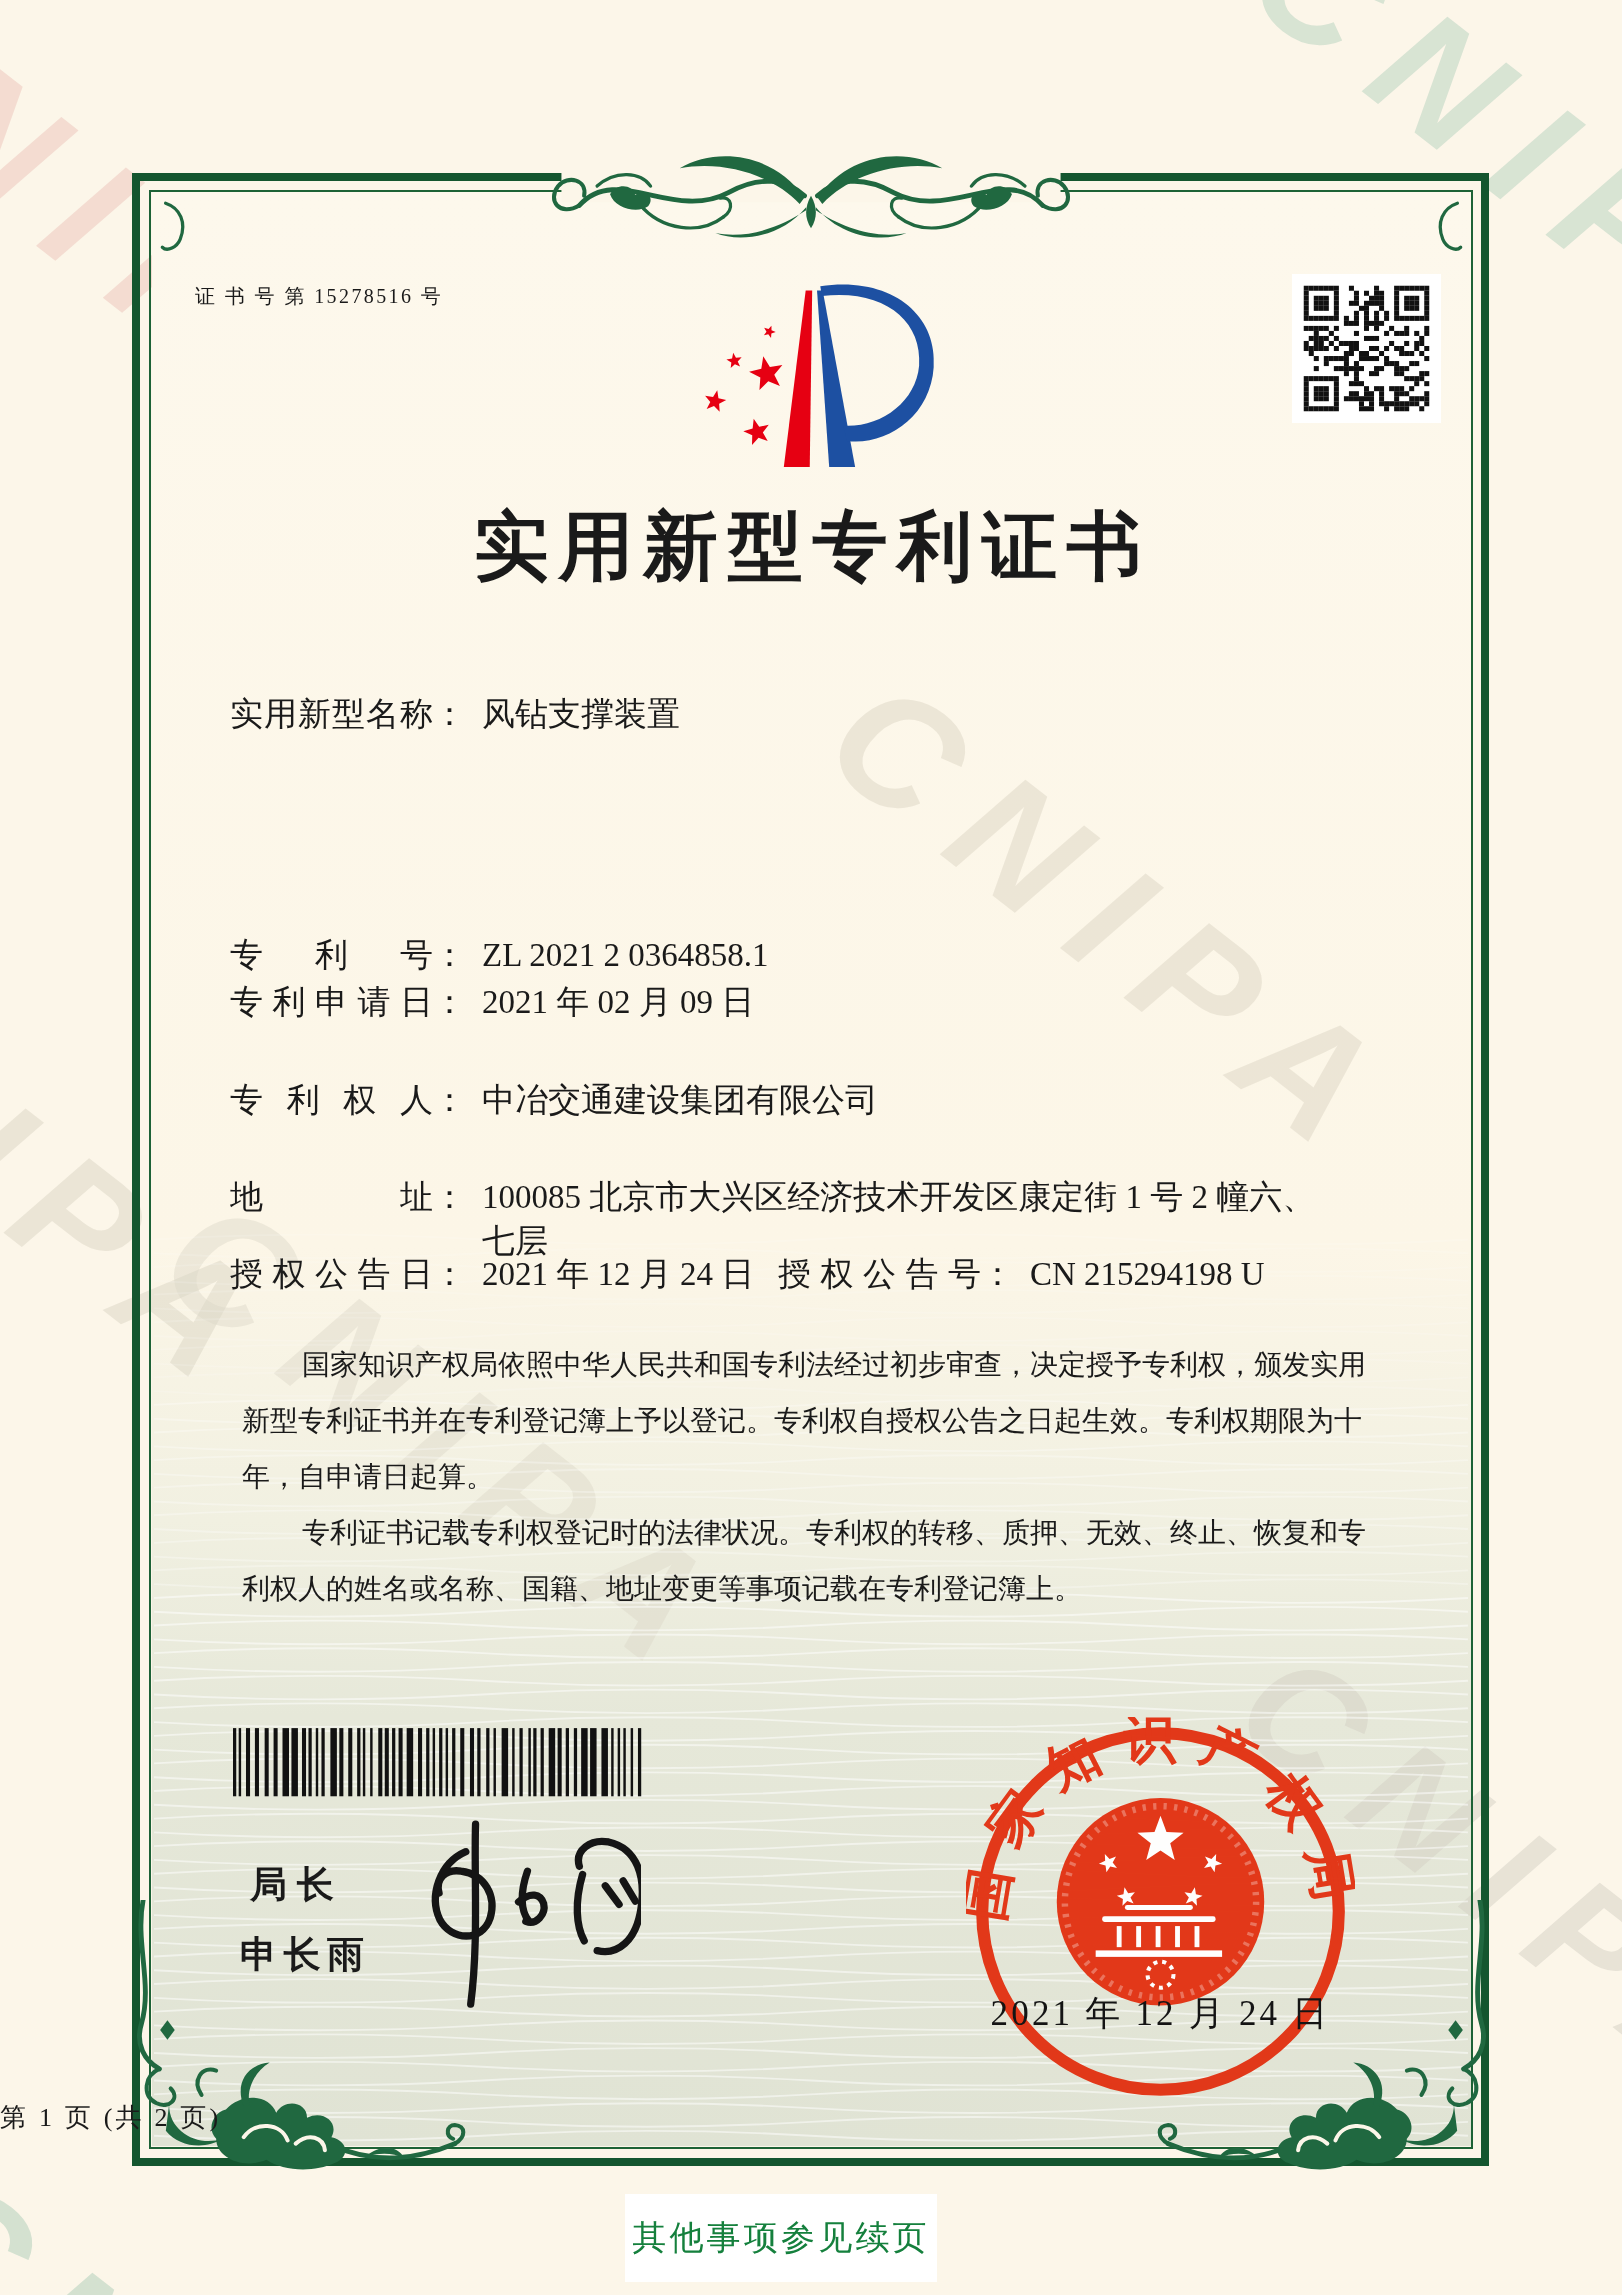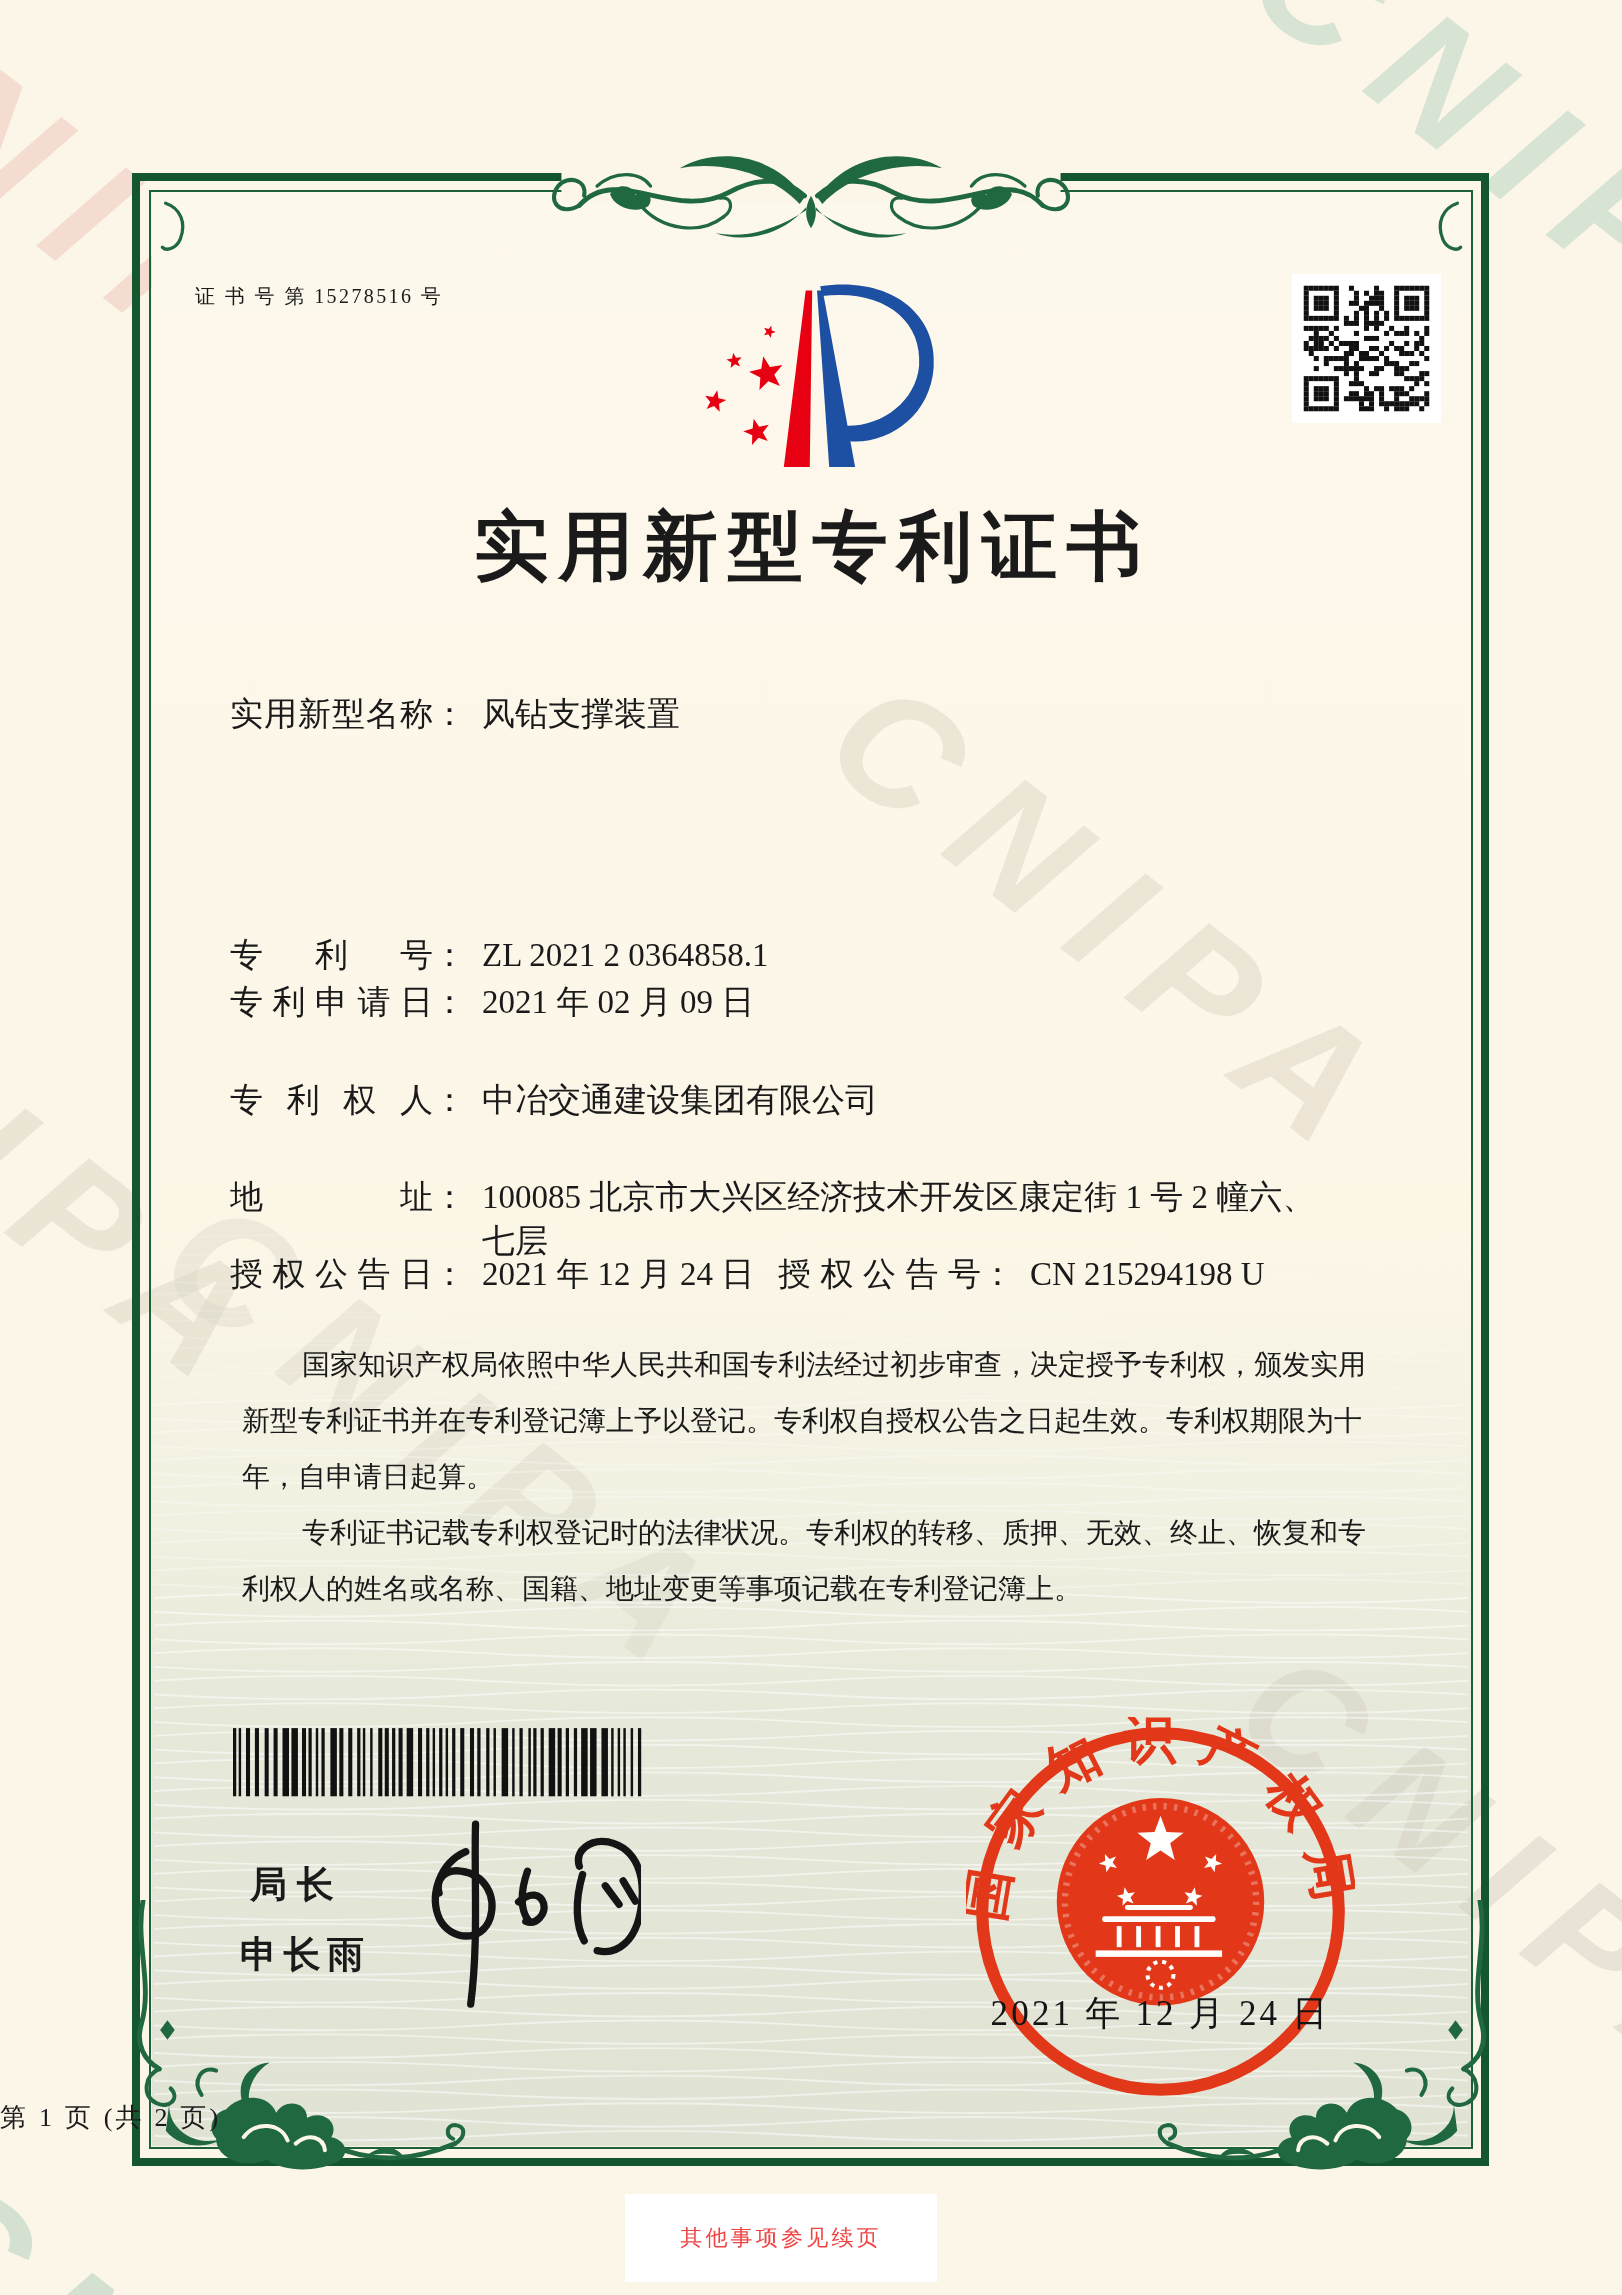--- a/index.html
+++ b/index.html
@@ -54,21 +54,21 @@
   .sig-role{left:250px;top:1860px;font-family:Liberation Mono, monospace;
             font-weight:700;font-size:37px;letter-spacing:9.7px;}
   .sig-name{left:240px;top:1930px;font-family:"Liberation Sans","DejaVu Sans",sans-serif;
             font-weight:700;font-size:37px;letter-spacing:6.5px;}
   .signature{left:362px;top:1816px;z-index:9;}
   .seal{left:966px;top:1717px;z-index:9;opacity:.97;}
   .seal-date{left:966px;top:1990px;width:389px;text-align:center;font-size:35px;
              letter-spacing:3.2px;z-index:10;color:#141414;}
   .page-info{left:0;top:2100px;width:1623px;text-align:left;font-size:26px;letter-spacing:3.2px;z-index:8;}
   .cont-box{left:625px;top:2194px;width:312px;height:88px;background:#ffffff;z-index:8;
-            text-align:center;line-height:88px;font-size:22px;letter-spacing:3.2px;color:#ef4444;}
+            text-align:center;line-height:88px;font-size:34px;letter-spacing:3.2px;color:#15803d;}
 </style>
 </head>
 <body>
 
 <div class="page">
 
   <span class="wm wm1">CNIPA</span>
   <span class="wm wm2">CNIPA</span>
   <span class="wm wm7">CNIPA</span>
   <div class="wm-clip wm8c">

